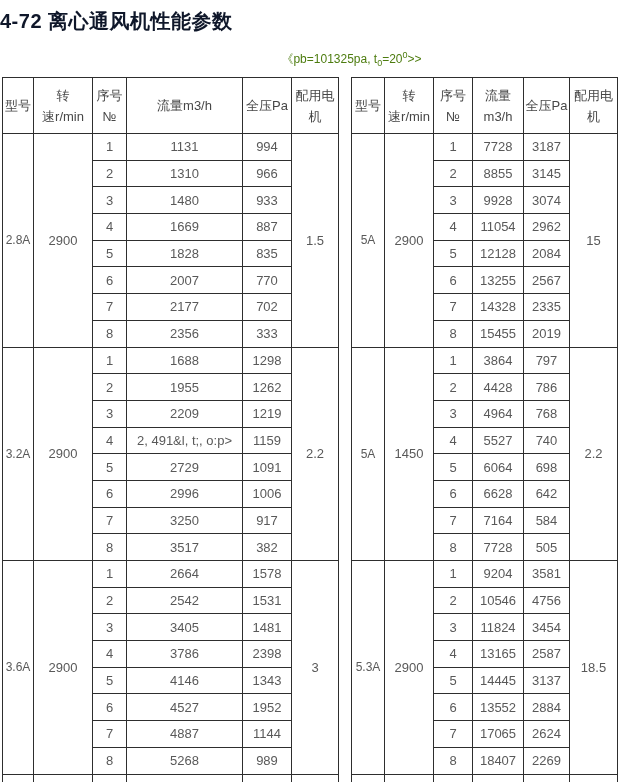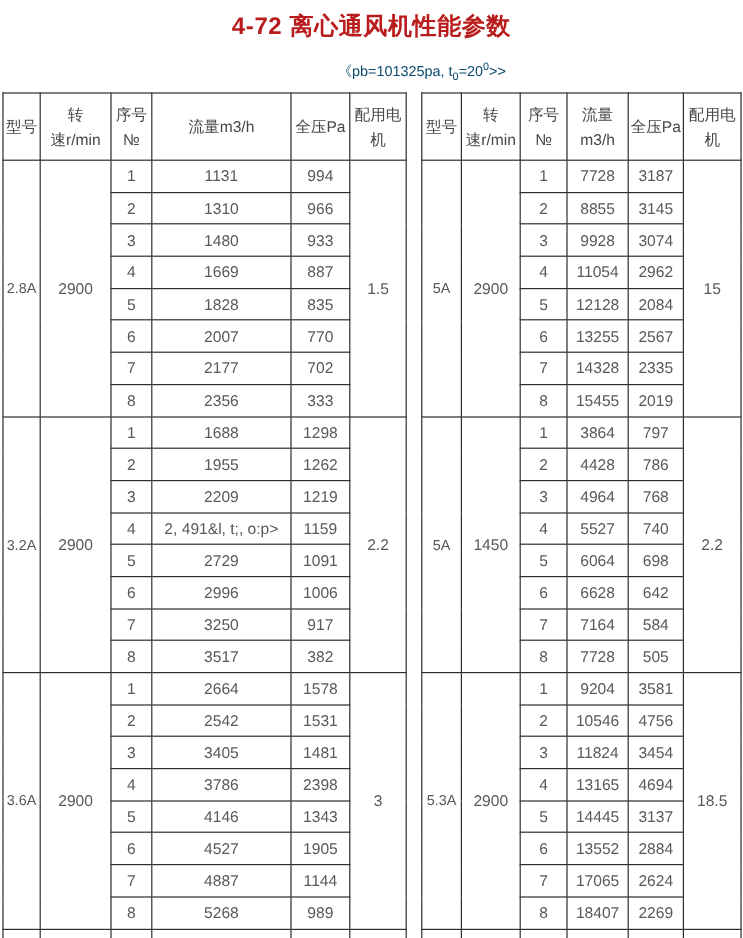--- a/index.html
+++ b/index.html
@@ -3,32 +3,31 @@
 <meta charset="utf-8">
 <style>
   html, body { margin: 0; padding: 0; }
   body {
     width: 619px; height: 782px; overflow: hidden;
     background: #ffffff;
     font-family: "Liberation Sans", sans-serif;
   }
   .title {
     margin-top: 8px;
-    text-align: center;
     font-size: 20px;
     font-weight: bold;
     letter-spacing: 0.5px;
-    color: #b91c1c;
+    color: #0f172a;
   }
   .subtitle {
     margin-top: 15px;
     text-align: center;
     padding-left: 84px;
     font-size: 12px;
-    color: #0c4a6e;
+    color: #4d7c0f;
     height: 18px;
   }
   .subtitle sub { font-size: 9px; }
   .subtitle sup { font-size: 9px; }
   .tables {
     display: flex;
     margin-top: 9px;
     margin-left: 2px;
     gap: 12px;
     align-items: flex-start;
@@ -211,21 +210,21 @@
             <td data-name="pressure-cell">2398</td>
           </tr>
           <tr data-name="table-row">
             <td data-name="serial-cell">5</td>
             <td data-name="flow-cell">4146</td>
             <td data-name="pressure-cell">1343</td>
           </tr>
           <tr data-name="table-row">
             <td data-name="serial-cell">6</td>
             <td data-name="flow-cell">4527</td>
-            <td data-name="pressure-cell">1905</td>
+            <td data-name="pressure-cell">1952</td>
           </tr>
           <tr data-name="table-row">
             <td data-name="serial-cell">7</td>
             <td data-name="flow-cell">4887</td>
             <td data-name="pressure-cell">1144</td>
           </tr>
           <tr data-name="table-row">
             <td data-name="serial-cell">8</td>
             <td data-name="flow-cell">5268</td>
             <td data-name="pressure-cell">989</td>
@@ -373,21 +372,21 @@
             <td data-name="pressure-cell">4756</td>
           </tr>
           <tr data-name="table-row">
             <td data-name="serial-cell">3</td>
             <td data-name="flow-cell">11824</td>
             <td data-name="pressure-cell">3454</td>
           </tr>
           <tr data-name="table-row">
             <td data-name="serial-cell">4</td>
             <td data-name="flow-cell">13165</td>
-            <td data-name="pressure-cell">4694</td>
+            <td data-name="pressure-cell">2587</td>
           </tr>
           <tr data-name="table-row">
             <td data-name="serial-cell">5</td>
             <td data-name="flow-cell">14445</td>
             <td data-name="pressure-cell">3137</td>
           </tr>
           <tr data-name="table-row">
             <td data-name="serial-cell">6</td>
             <td data-name="flow-cell">13552</td>
             <td data-name="pressure-cell">2884</td>

